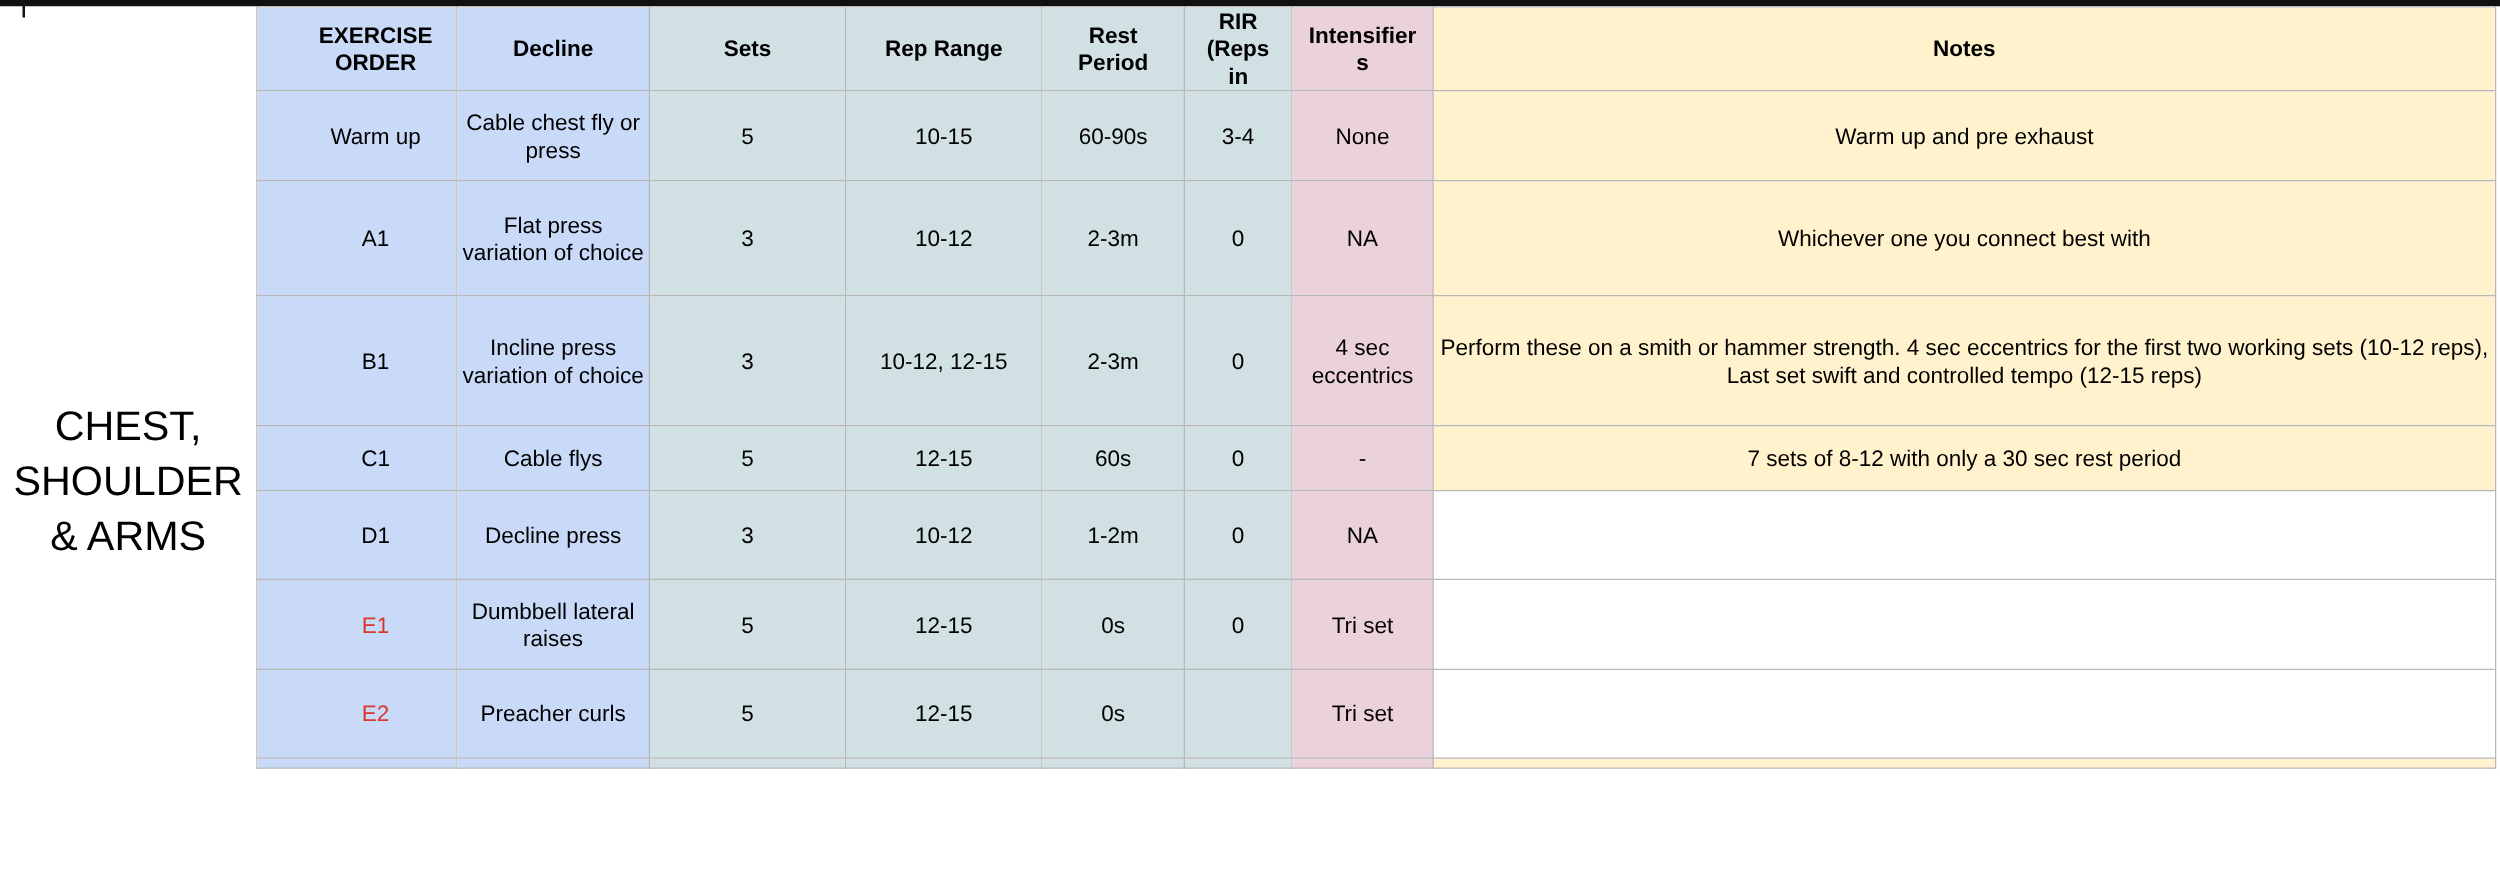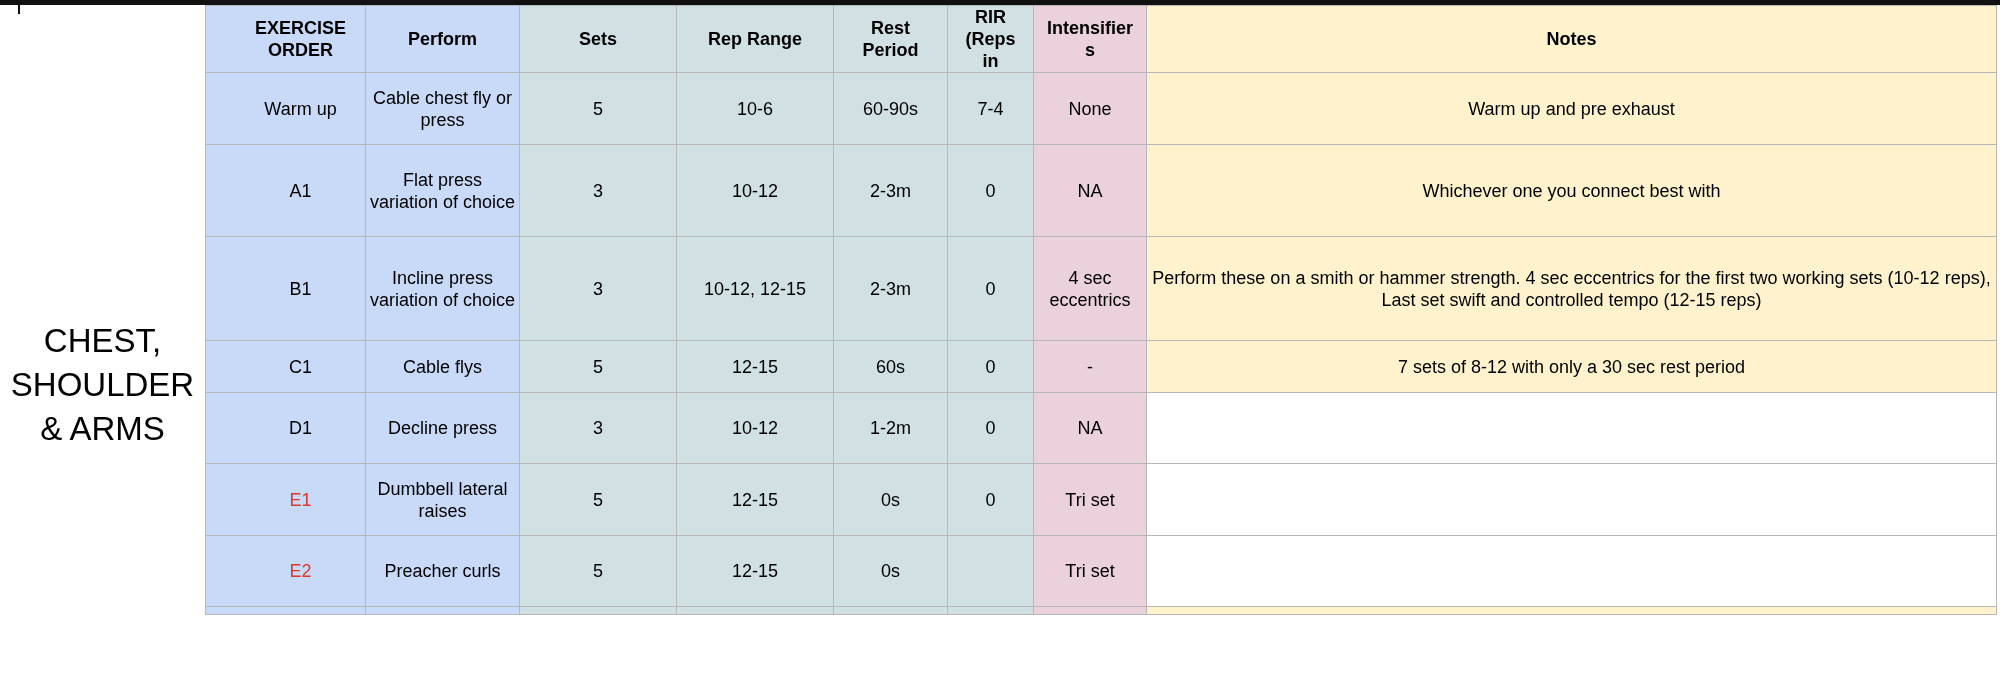--- a/index.html
+++ b/index.html
@@ -47,36 +47,36 @@
       <col style="width:157px">
     <col style="width:114px">
       <col style="width:86px">
       <col style="width:113px">
       <col style="width:850px">
   </colgroup>
 
   <tbody>
       <tr class="hdr" style="height:67px">
     <td class="c-order">EXERCISE ORDER</td>
-    <td class="c-ex">Perform</td>
+    <td class="c-ex">Decline</td>
     <td class="c-metric">Sets</td>
     <td class="c-metric">Rep Range</td>
     <td class="c-metric"><span class="narrow70">Rest Period</span></td>
     <td class="c-metric"><span class="narrow64">RIR (Reps in</span></td>
     <td class="c-int"><span class="narrow90">Intensifiers</span></td>
     <td class="c-notes">Notes</td>
   </tr>
 
   <tr style="height:72px">
     <td class="c-order">Warm up</td>
     <td class="c-ex">Cable chest fly or press</td>
     <td class="c-metric">5</td>
-    <td class="c-metric">10-6</td>
+    <td class="c-metric">10-15</td>
     <td class="c-metric">60-90s</td>
-    <td class="c-metric">7-4</td>
+    <td class="c-metric">3-4</td>
     <td class="c-int">None</td>
     <td class="c-notes">Warm up and pre exhaust</td>
   </tr>
 
   <tr style="height:92px">
     <td class="c-order">A1</td>
     <td class="c-ex">Flat press variation of choice</td>
     <td class="c-metric">3</td>
     <td class="c-metric">10-12</td>
     <td class="c-metric">2-3m</td>

